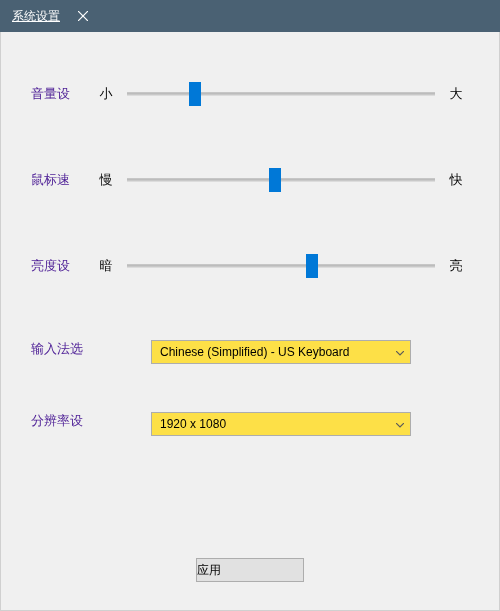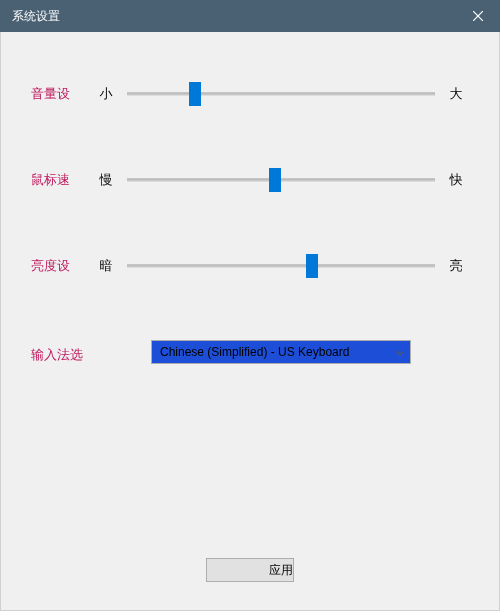--- a/index.html
+++ b/index.html
@@ -10,22 +10,23 @@
     width: 500px;
     height: 611px;
     overflow: hidden;
   }
   .titlebar {
     height: 32px;
     background: #4a6173;
     color: #ffffff;
     display: flex;
     align-items: center;
-    justify-content: space-between;
+    justify-content: flex-start;
     padding-left: 12px;
+    text-decoration: underline;
   }
   .titlebar-text {
     font-size: 12px;
   }
   .close-btn {
     width: 45px;
     height: 32px;
     display: flex;
     align-items: center;
     justify-content: center;
@@ -41,21 +42,21 @@
     border: 1px solid #d0d0d0;
     border-top: none;
   }
   .row {
     display: flex;
     align-items: center;
     margin-bottom: 62px;
   }
   .row-label {
     width: 62px;
-    color: #be185d;
+    color: #4c1d95;
     font-size: 13px;
   }
   .end-label {
     width: 26px;
     color: #000;
     font-size: 13px;
   }
   .end-label.left { text-align: center; }
   .end-label.right { text-align: center; }
   .slider-wrap {
@@ -79,31 +80,31 @@
     position: absolute;
     width: 12px;
     height: 24px;
     background: #0078d7;
     top: 0;
     transform: translateX(-50%);
     cursor: default;
   }
   .select-row {
     display: flex;
-    align-items: flex-end;
+    align-items: flex-start;
     margin-bottom: 48px;
   }
   .select-row .row-label {
     width: 120px;
   }
   .combobox {
     flex: 1;
     max-width: 260px;
     height: 24px;
-    background: #1d4ed8;
+    background: #fde047;
     border: 1px solid #adadad;
     display: flex;
     align-items: center;
     justify-content: space-between;
     padding: 0 6px 0 8px;
     font-size: 12px;
     color: #000;
     cursor: default;
   }
   .combobox .chev {
@@ -112,27 +113,27 @@
   }
   .button-row {
     position: absolute;
     left: 0; right: 0;
     bottom: 28px;
     display: flex;
     justify-content: center;
     gap: 110px;
   }
   .btn {
-    width: 88px;
+    width: 108px;
     height: 24px;
     background: #e1e1e1;
     border: 1px solid #adadad;
     display: flex;
     align-items: center;
-    justify-content: flex-end;
+    justify-content: flex-start;
     font-size: 12px;
     color: #000;
     cursor: default;
   }
 </style>
 </head>
 <body>
 
 <div class="titlebar">
   <span class="titlebar-text">系统设置</span>
@@ -183,20 +184,31 @@
     <div class="combobox">
       <span>Chinese (Simplified) - US Keyboard</span>
       <span class="chev">
         <svg width="8" height="5" viewBox="0 0 8 5">
             <polyline points="0,0 4,4 8,0" fill="none" stroke="#5a5a5a" stroke-width="1.2"></polyline>
           </svg>
       </span>
     </div>
   </div>
 
+  <div class="select-row">
+    <span class="row-label">分辨率设</span>
+    <div class="combobox">
+      <span>1920 x 1080</span>
+      <span class="chev">
+        <svg width="8" height="5" viewBox="0 0 8 5">
+            <polyline points="0,0 4,4 8,0" fill="none" stroke="#5a5a5a" stroke-width="1.2"></polyline>
+          </svg>
+      </span>
+    </div>
+  </div>
 
   <div class="button-row">
     <div class="btn">
       <span>应用</span>
     </div>
   </div>
 
 </div>
 
 </body></html>

